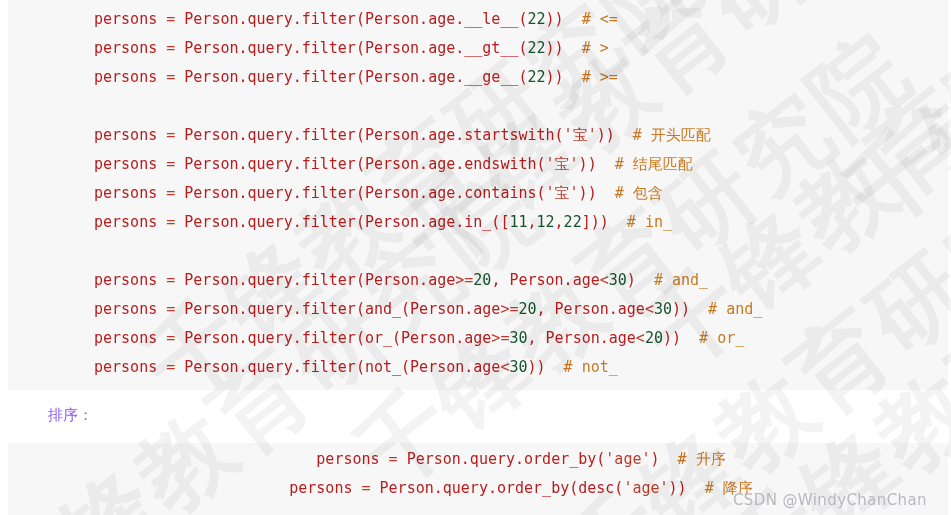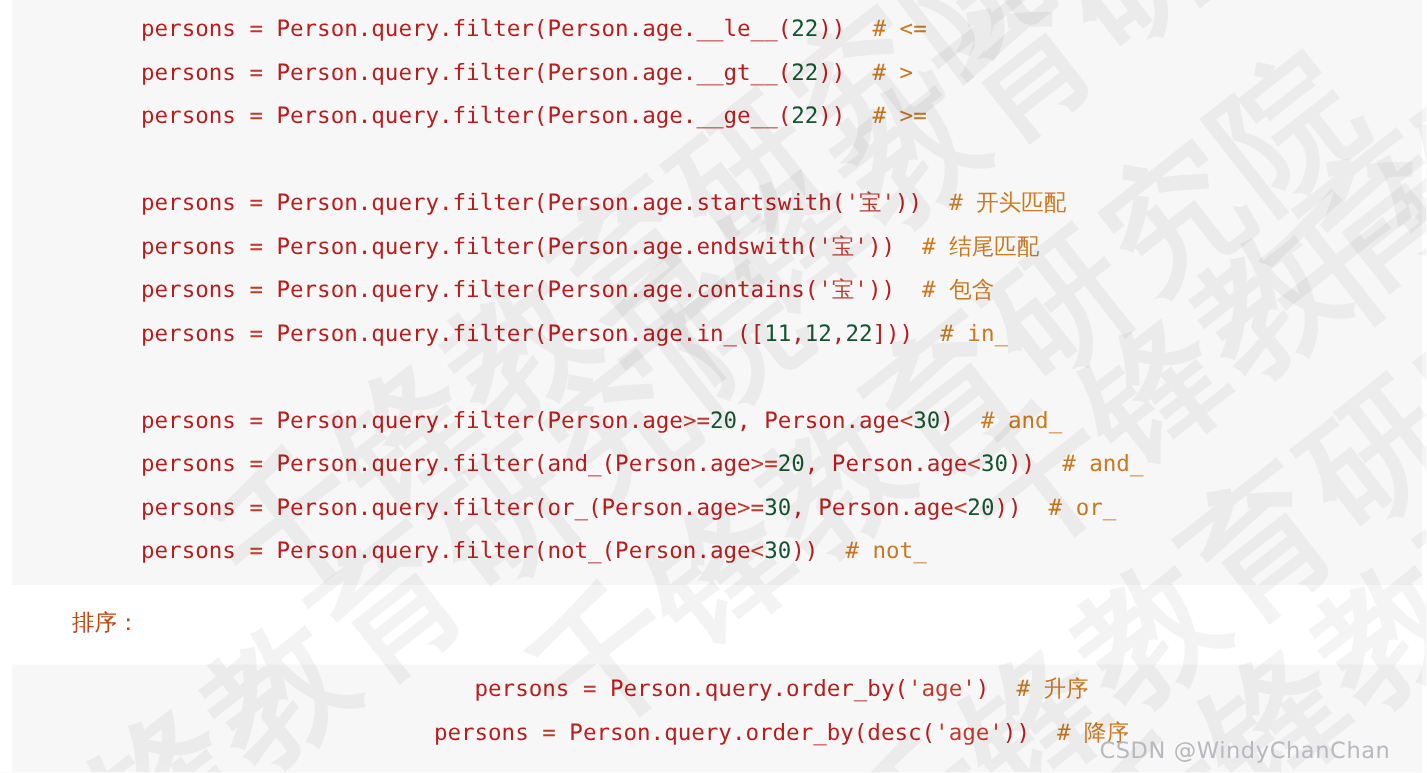--- a/index.html
+++ b/index.html
@@ -76,21 +76,21 @@
   .tok-str   { color: #c0392b; }
   .tok-com   { color: #c87820; }
 
   
   .prose {
     position: absolute;
     left: 48px;
     top: 406px;
     font-family: "DejaVu Sans", "Liberation Sans", sans-serif;
     font-size: 15px;
-    color: #c2410c;
+    color: #8b5cf6;
     z-index: 3;
     white-space: pre;
   }
 
   
   .csdn-credit {
     position: absolute;
     right: 24px;
     bottom: 6px;
     font-family: "DejaVu Sans", "Liberation Sans", sans-serif;

